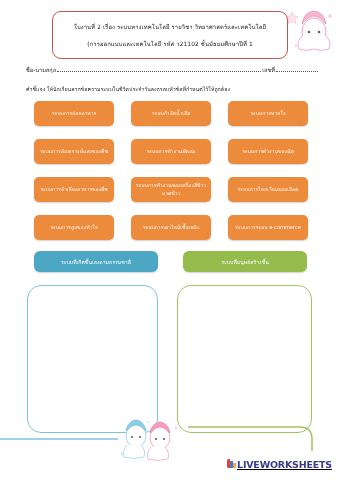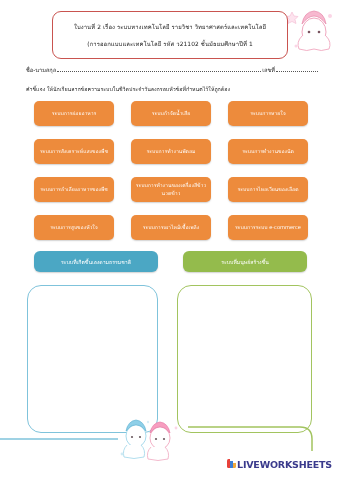--- a/index.html
+++ b/index.html
@@ -84,21 +84,21 @@
   }
   .drop-nature { left: 27px; width: 131px; border: 1.5px solid #7FC3DB; }
   .drop-human  { left: 177px; width: 135px; border: 1.5px solid #A2C45F; }
 
   
   .tail { position: absolute; }
 
   
   .watermark {
     position: absolute; right: 8px; bottom: 10px;
-    display: flex; align-items: flex-start; gap: 1px;
+    display: flex; align-items: flex-start; gap: 1px; text-decoration: underline;
   }
   .wm-logo {
     width: 9px; height: 9px; border-radius: 1.5px;
     background:
       linear-gradient(#e8413a,#e8413a) 0 0/3px 9px no-repeat,
       linear-gradient(#3d7fd6,#3d7fd6) 3px 2px/3px 7px no-repeat,
       linear-gradient(#f2a93b,#f2a93b) 6px 4px/3px 5px no-repeat,
       #ffffff;
   }
   .wm-text { font-size: 9.5px; font-weight: bold; color: #3a3a8c; letter-spacing: -.2px; }

